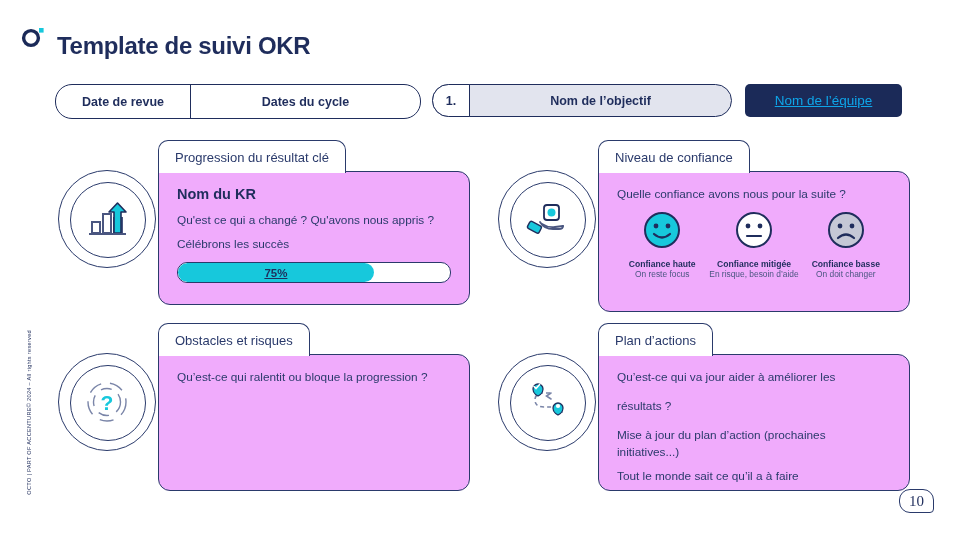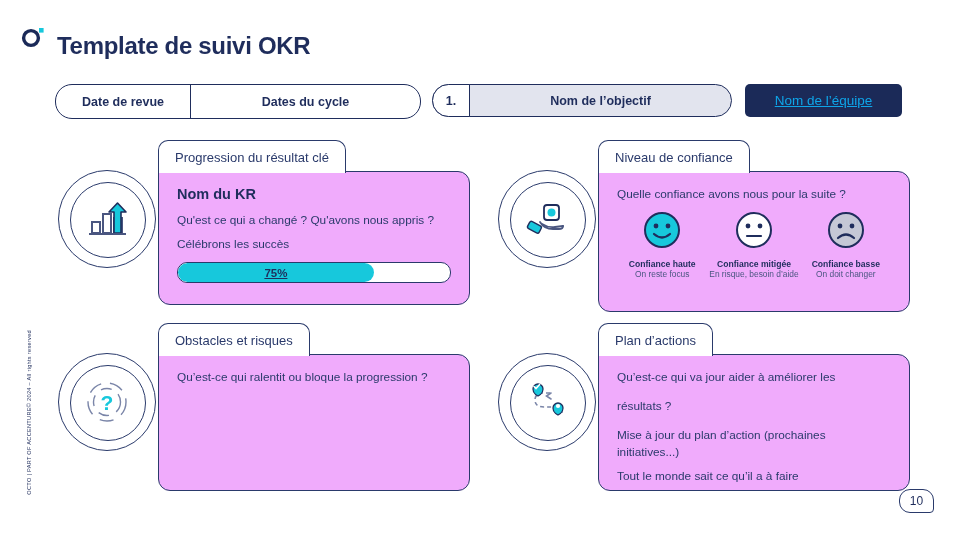--- a/index.html
+++ b/index.html
@@ -108,21 +108,21 @@
   .copyright{
     position:absolute;left:26px;top:330px;
     font-size:5.6px;letter-spacing:0.3px;color:#1F2D5C;
     transform-origin:left top;transform:rotate(-90deg) translateX(-100%);
     white-space:nowrap;
   }
   .page-badge{
     position:absolute;left:899px;top:489px;width:33px;height:22px;
     border:1.4px solid #2A3A6B;border-radius:11px 11px 4px 11px;
     display:flex;align-items:center;justify-content:center;
-    font-size:12px;color:#1F2D5C;background:#fff;
+    font-size:15px;color:#1F2D5C;background:#fff;font-family:Liberation Serif, serif;
   }
 </style>
 </head>
 <body>
 
 <div class="slide">
 
   <div class="logo">
     <svg width="26" height="26" viewBox="0 0 26 26">
       <circle cx="11" cy="14" r="7.4" fill="none" stroke="#1B2A58" stroke-width="3.4"></circle>

